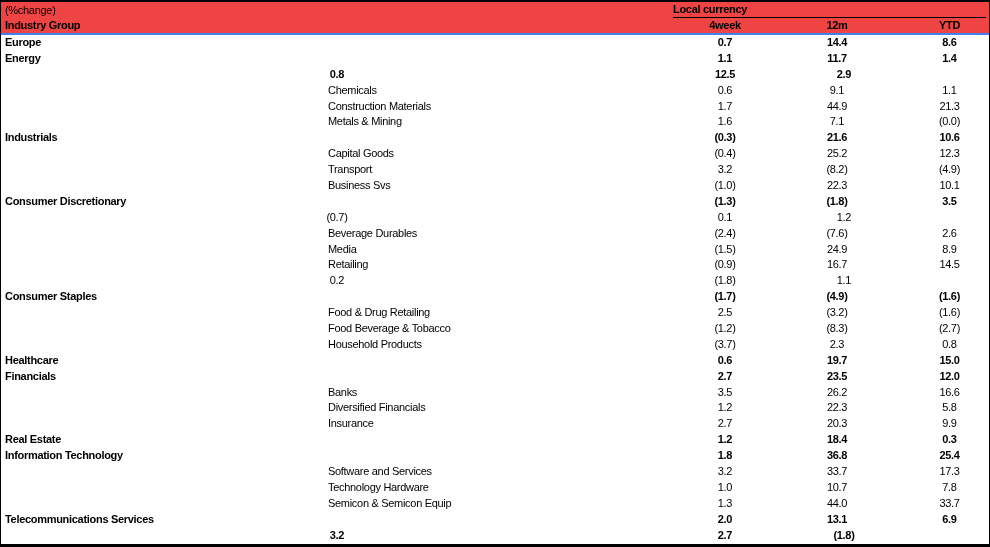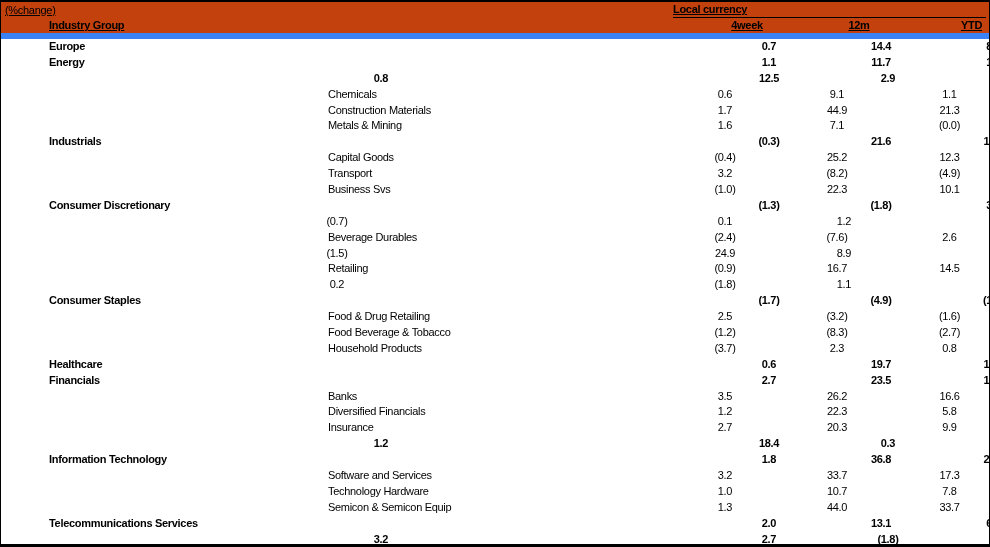--- a/index.html
+++ b/index.html
@@ -17,23 +17,22 @@
     border-top: 2px solid #000;
     border-bottom: 3px solid #000;
     background: #ffffff;
     font-family: "Liberation Sans", sans-serif;
     font-size: 11px;
     color: #000;
     letter-spacing: -0.3px;
     overflow: hidden;
   }
   .hdr {
-    background: #c2410c;
-    border-bottom: 6px solid #3b82f6;
-    text-decoration: underline;
+    background: #ef4444;
+    border-bottom: 2px solid #3b82f6;
   }
   .hdr-row1 {
     display: grid;
     grid-template-columns: 672px 1fr;
     height: 16px;
     line-height: 16px;
   }
   .currency-span {
     font-weight: bold;
     text-align: left;
@@ -42,21 +41,21 @@
     align-self: end;
     height: 15px;
     line-height: 15px;
   }
   .hdr-row2 {
     display: grid;
     grid-template-columns: 672px 104px 120px 91px;
     height: 15px;
     line-height: 15px;
   }
-  .bold { font-weight: bold; margin-left: 44px; }
+  .bold { font-weight: bold; }
   .cell-label {
     padding-left: 4px;
     white-space: nowrap;
     overflow: hidden;
   }
   .num {
     text-align: center;
     white-space: nowrap;
   }
   .c3 { padding-left: 14px; }
@@ -173,20 +172,21 @@
   </div>
 
   <div class="row">
     <div class="cell-label sub">Beverage Durables</div>
     <div class="num c1">(2.4)</div>
     <div class="num c2">(7.6)</div>
     <div class="num c3">2.6</div>
   </div>
 
   <div class="row">
+    <div class="cell-label sub">Media</div>
     <div class="num c1">(1.5)</div>
     <div class="num c2">24.9</div>
     <div class="num c3">8.9</div>
   </div>
 
   <div class="row">
     <div class="cell-label sub">Retailing</div>
     <div class="num c1">(0.9)</div>
     <div class="num c2">16.7</div>
     <div class="num c3">14.5</div>
@@ -255,20 +255,21 @@
   </div>
 
   <div class="row">
     <div class="cell-label sub">Insurance</div>
     <div class="num c1">2.7</div>
     <div class="num c2">20.3</div>
     <div class="num c3">9.9</div>
   </div>
 
   <div class="row bold">
+    <div class="cell-label">Real Estate</div>
     <div class="num c1">1.2</div>
     <div class="num c2">18.4</div>
     <div class="num c3">0.3</div>
   </div>
 
   <div class="row bold">
     <div class="cell-label">Information Technology</div>
     <div class="num c1">1.8</div>
     <div class="num c2">36.8</div>
     <div class="num c3">25.4</div>

